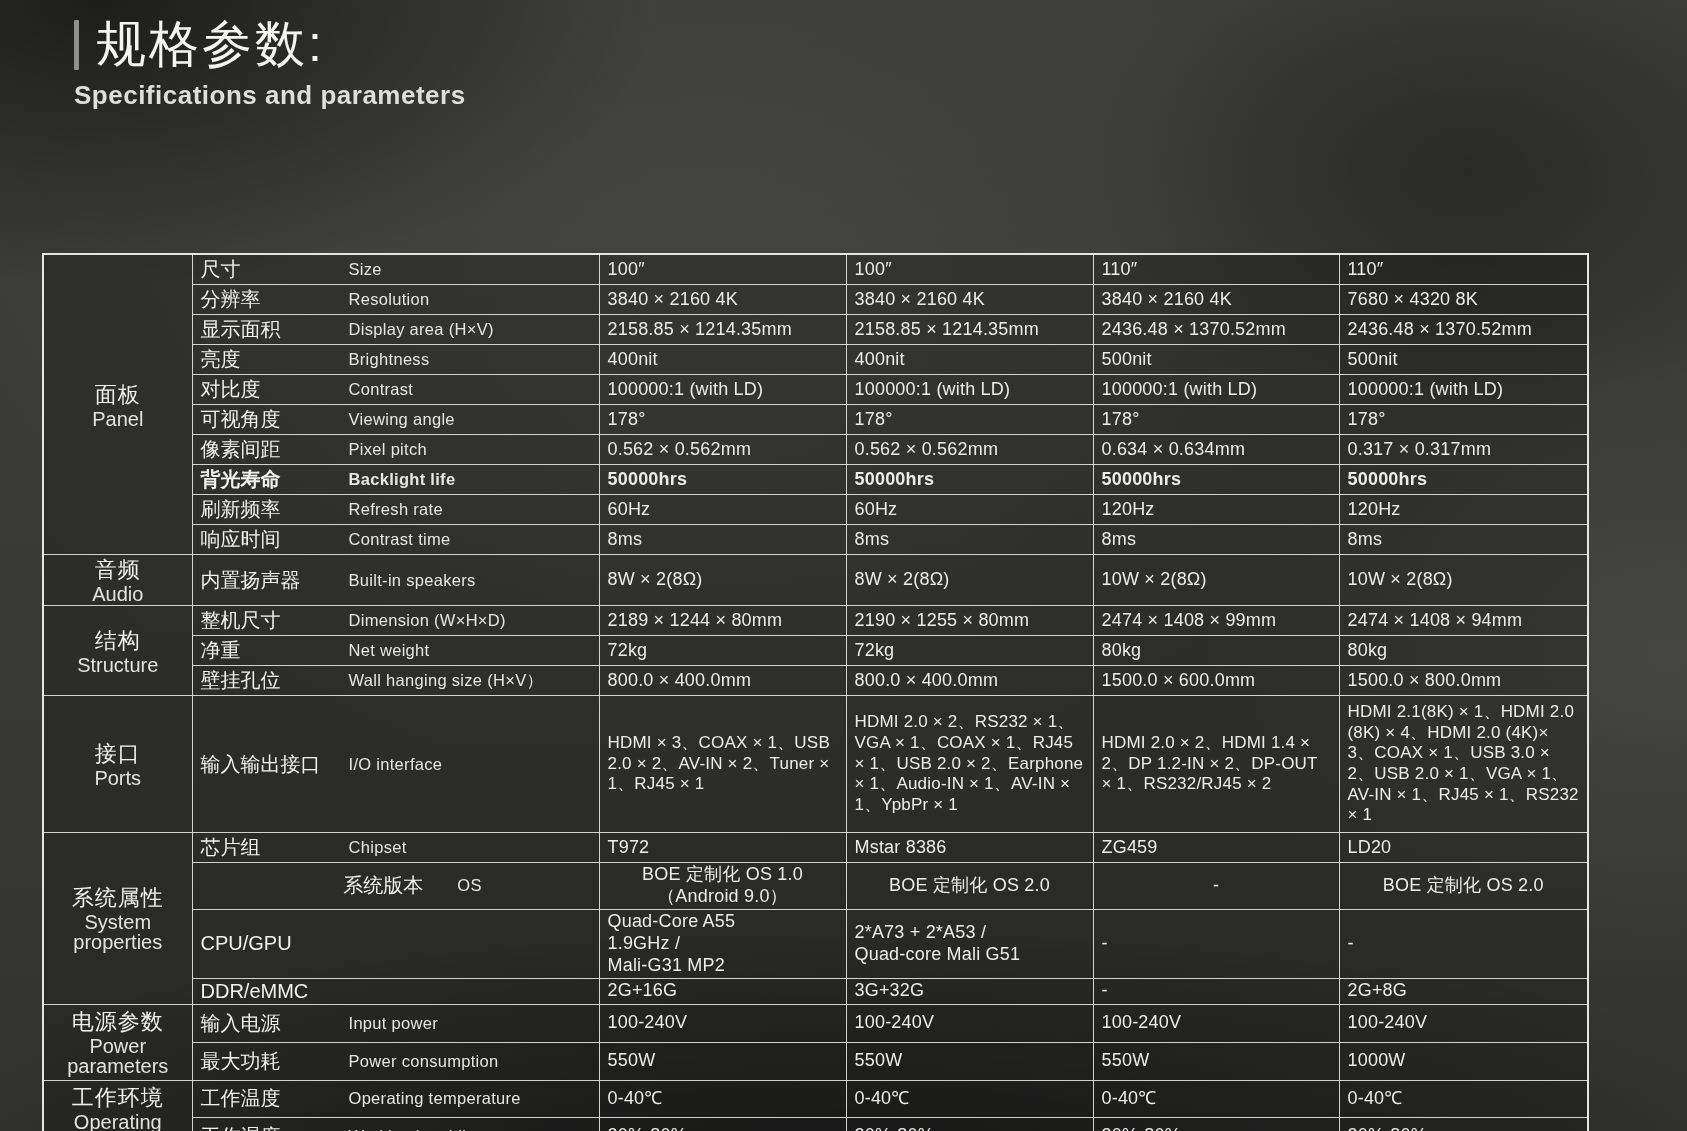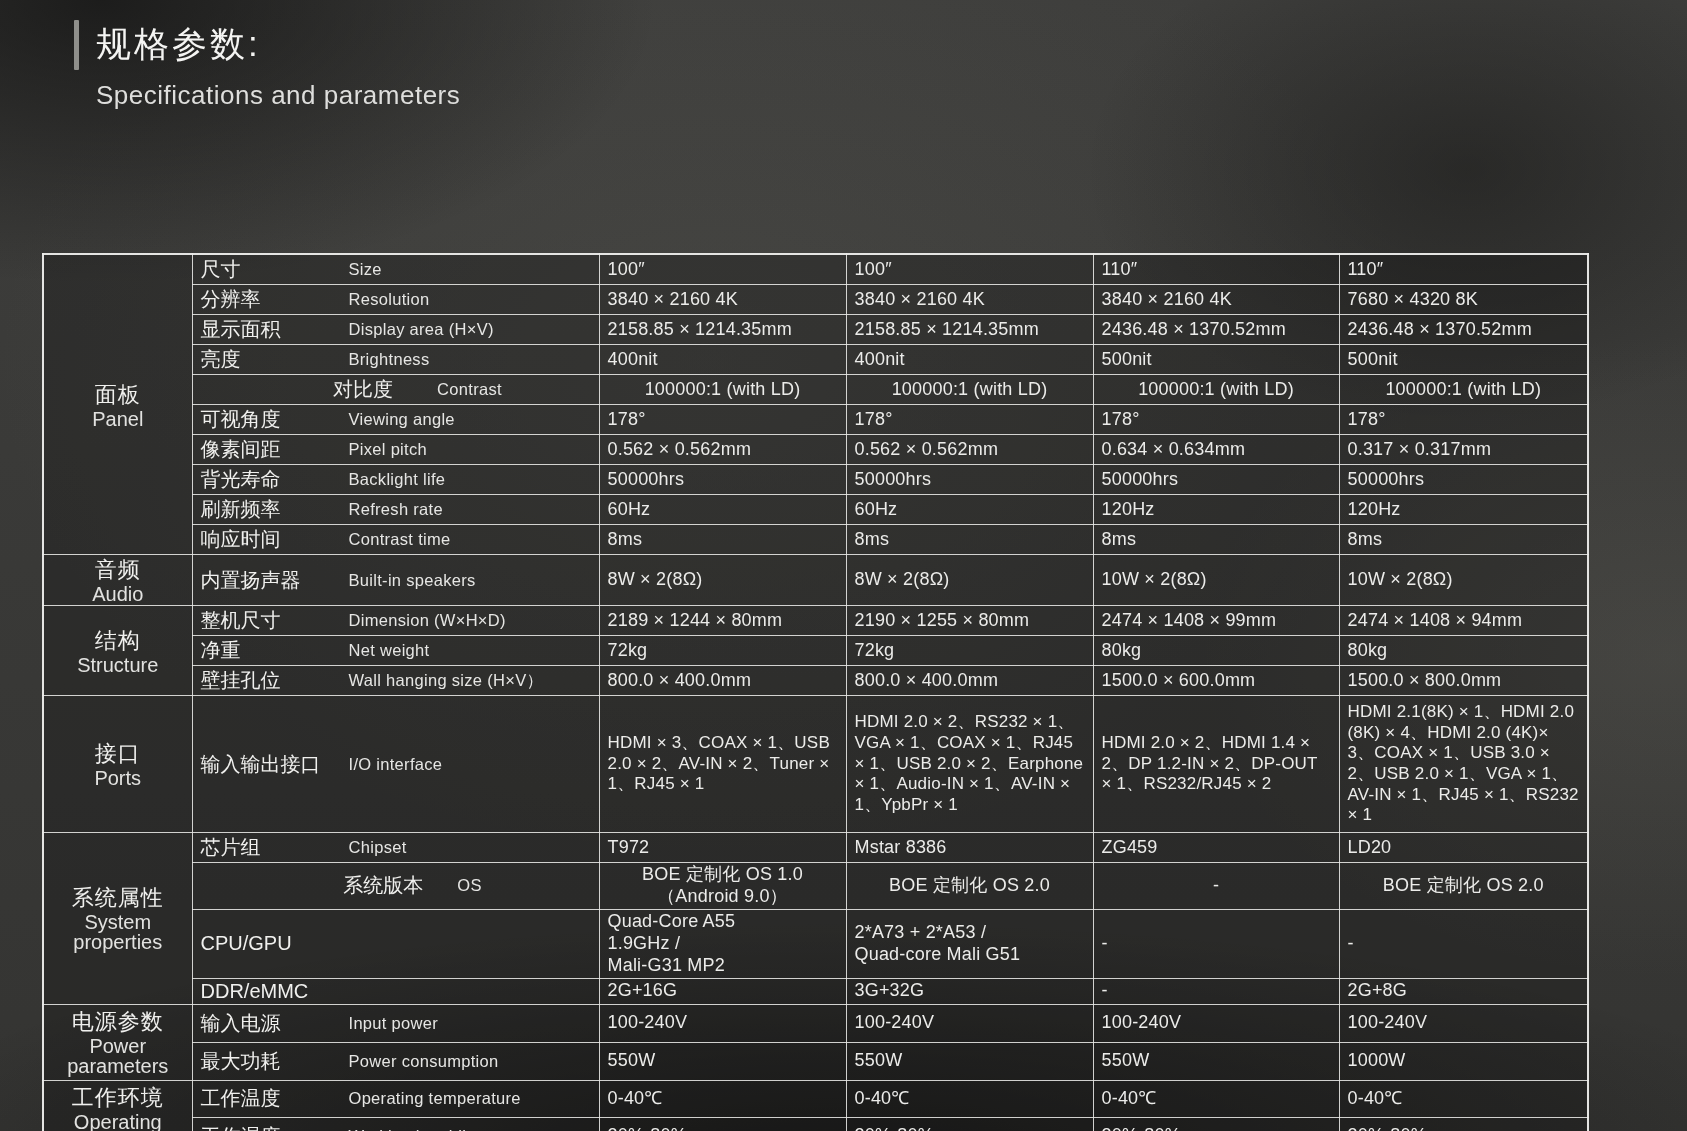--- a/index.html
+++ b/index.html
@@ -18,26 +18,26 @@
       linear-gradient(#3e3e3c, #343432);
   }
   
   .hdr{position:absolute;left:74px;top:14px;}
   .hdr-bar{
     position:absolute;left:0;top:6px;width:5px;height:50px;
     background:#8f8f8b;border-radius:1px;
   }
   .title-cn{
     margin-left:22px;
-    font-size:35px;line-height:60px;font-weight:500;
+    font-size:50px;line-height:60px;font-weight:500;
     letter-spacing:3px;color:#f4f4f2;
   }
   .title-en{
-    margin-left:22px;margin-top:6px;
-    font-size:26px;line-height:30px;font-weight:400;
+    margin-top:6px;
+    font-size:26px;line-height:30px;font-weight:700;
     letter-spacing:0.5px;color:#dededc;
   }
   .note{
     margin-left:22px;margin-top:20px;
     font-size:20px;font-weight:700;color:#ffffff;
     letter-spacing:0.5px;
   }
   
   table.spec{
     position:absolute;left:42px;top:253px;
@@ -121,42 +121,42 @@
           <td class="val">2436.48 × 1370.52mm</td>
           <td class="val">2436.48 × 1370.52mm</td>
         </tr>
         <tr style="height: 25px;">
           <td class="lbl"><span class="lbl-cn">亮度</span><span class="lbl-en">Brightness</span></td>
           <td class="val">400nit</td>
           <td class="val">400nit</td>
           <td class="val">500nit</td>
           <td class="val">500nit</td>
         </tr>
-        <tr style="height: 25px; text-align: center;">
+        <tr style="height: 25px;">
           <td class="lbl"><span class="lbl-cn">对比度</span><span class="lbl-en">Contrast</span></td>
           <td class="val">100000:1 (with LD)</td>
           <td class="val">100000:1 (with LD)</td>
           <td class="val">100000:1 (with LD)</td>
           <td class="val">100000:1 (with LD)</td>
         </tr>
         <tr style="height: 25px;">
           <td class="lbl"><span class="lbl-cn">可视角度</span><span class="lbl-en">Viewing angle</span></td>
           <td class="val">178°</td>
           <td class="val">178°</td>
           <td class="val">178°</td>
           <td class="val">178°</td>
         </tr>
         <tr style="height: 25px;">
           <td class="lbl"><span class="lbl-cn">像素间距</span><span class="lbl-en">Pixel pitch</span></td>
           <td class="val">0.562 × 0.562mm</td>
           <td class="val">0.562 × 0.562mm</td>
           <td class="val">0.634 × 0.634mm</td>
           <td class="val">0.317 × 0.317mm</td>
         </tr>
-        <tr style="height: 25px;">
+        <tr style="height: 25px; font-weight: bold;">
           <td class="lbl"><span class="lbl-cn">背光寿命</span><span class="lbl-en">Backlight life</span></td>
           <td class="val">50000hrs</td>
           <td class="val">50000hrs</td>
           <td class="val">50000hrs</td>
           <td class="val">50000hrs</td>
         </tr>
         <tr style="height: 25px;">
           <td class="lbl"><span class="lbl-cn">刷新频率</span><span class="lbl-en">Refresh rate</span></td>
           <td class="val">60Hz</td>
           <td class="val">60Hz</td>

